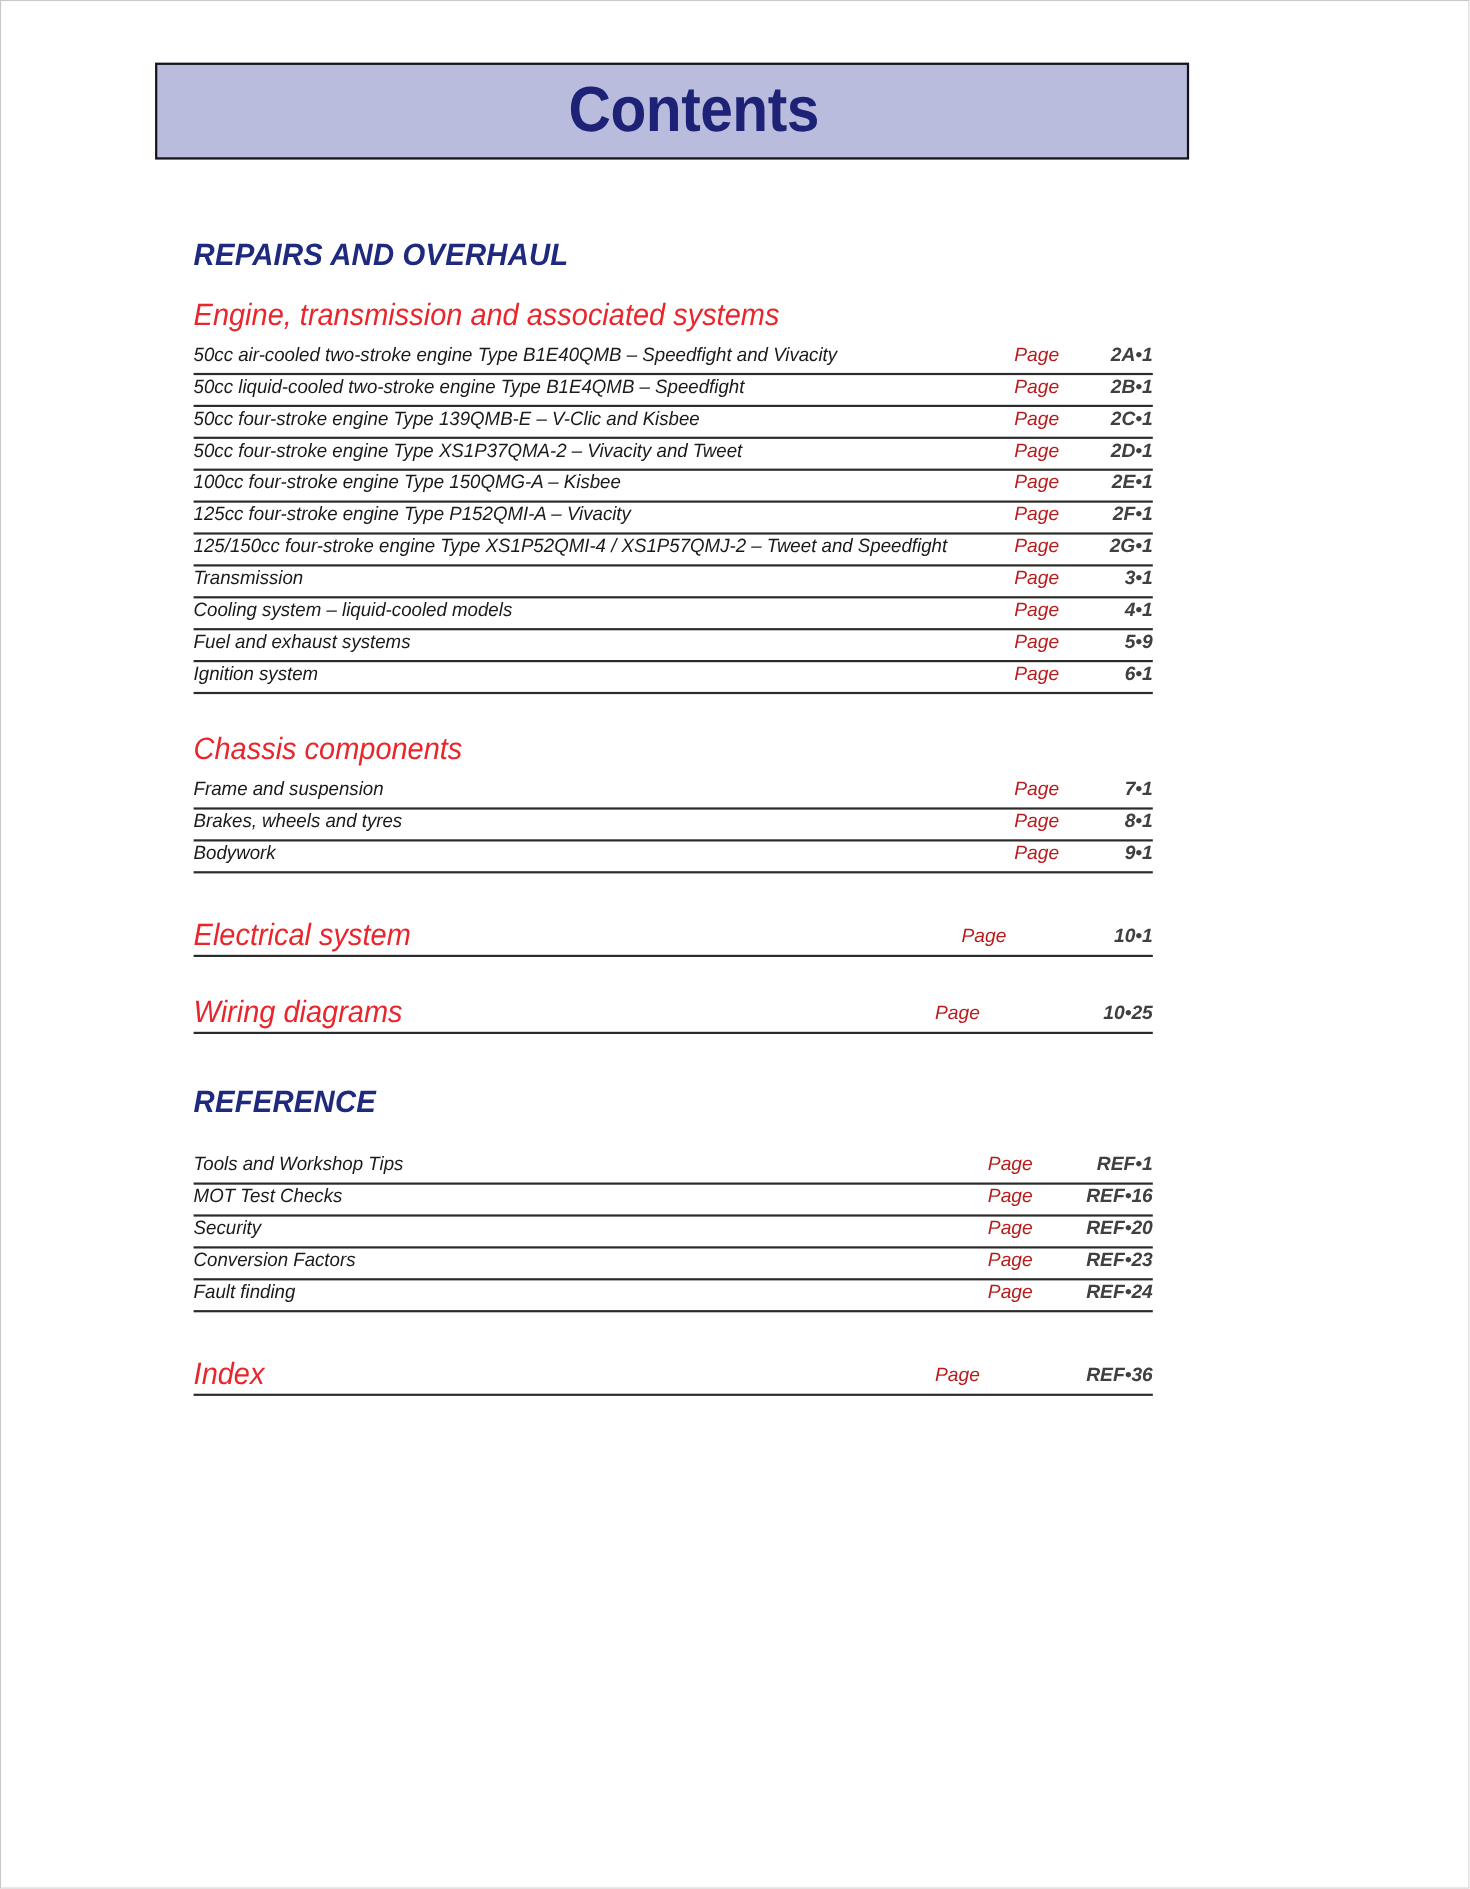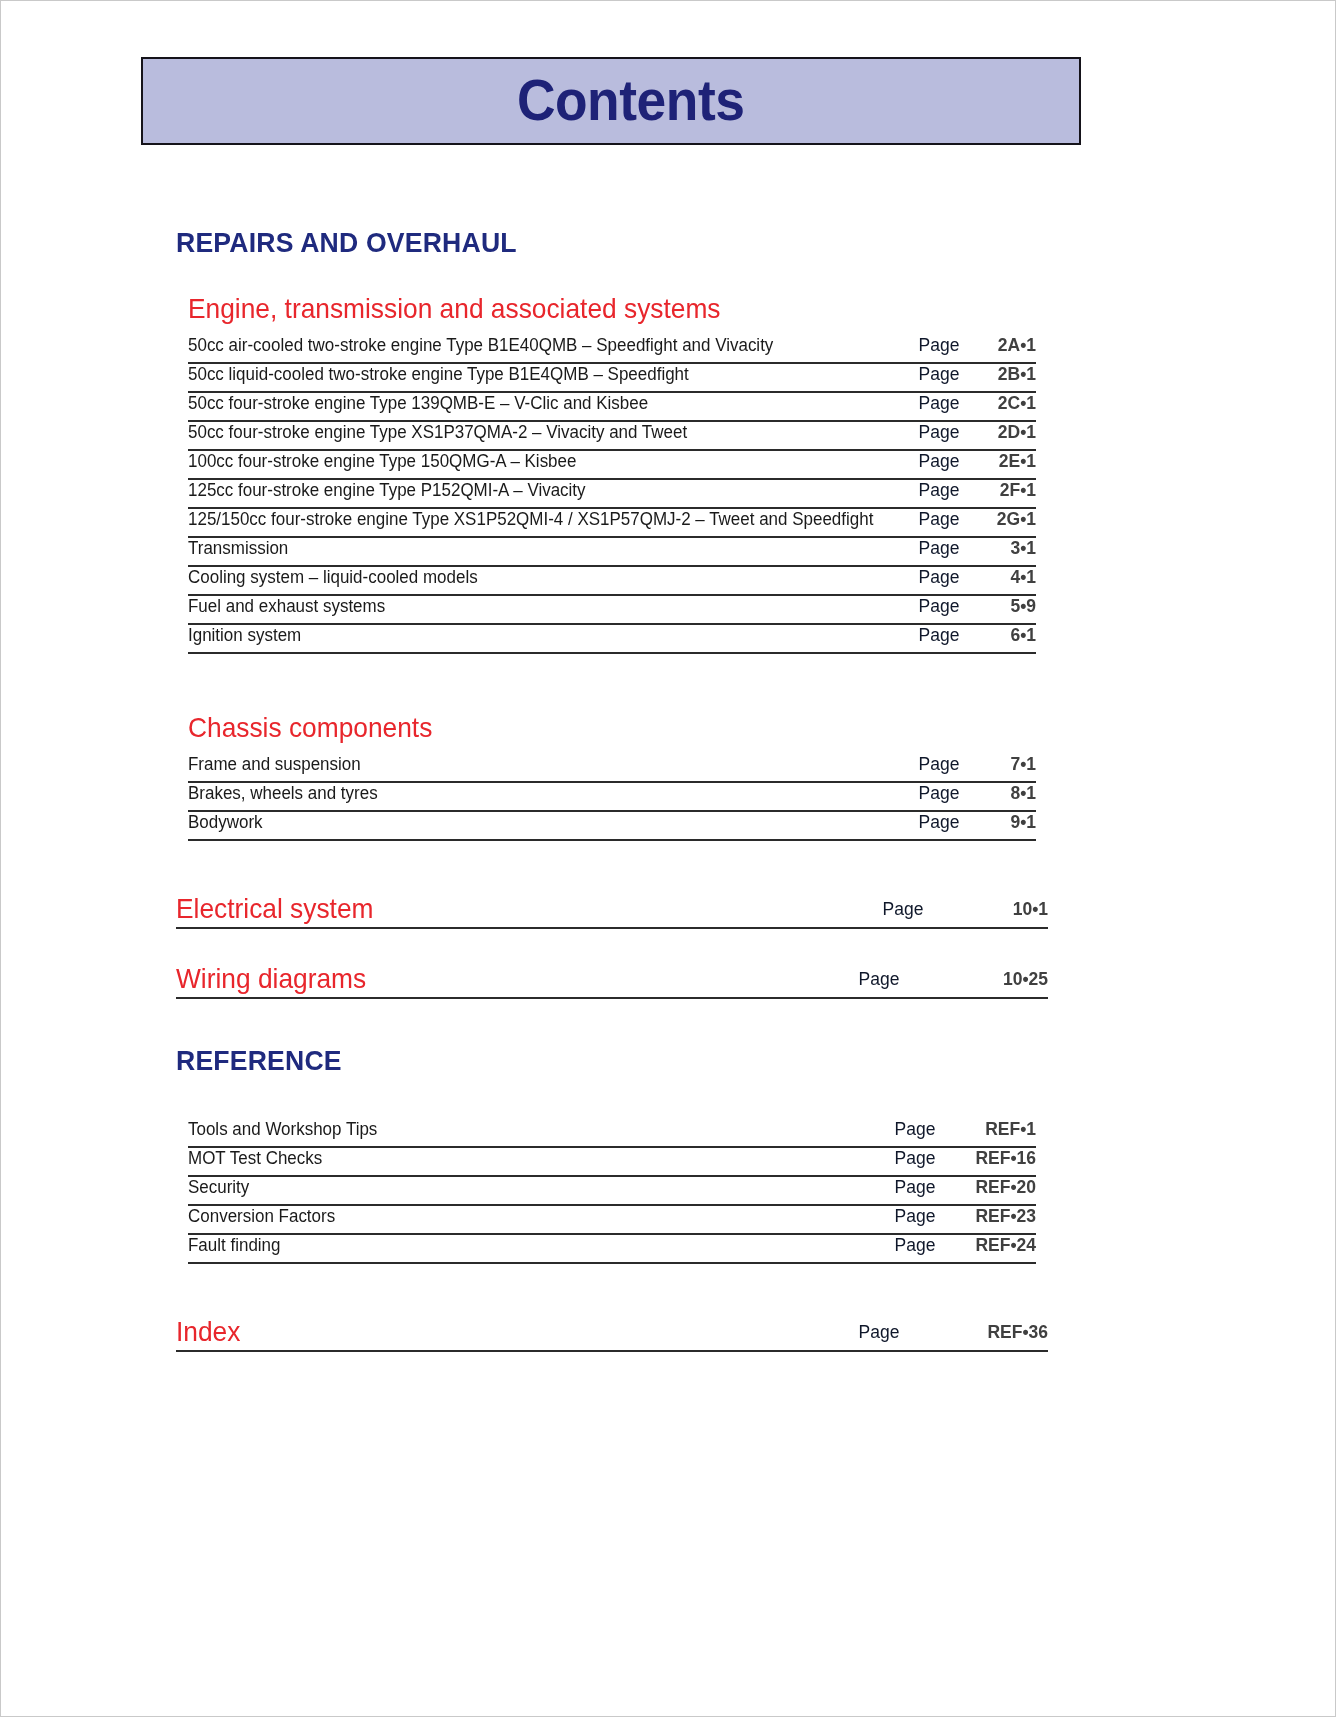--- a/index.html
+++ b/index.html
@@ -50,22 +50,23 @@
     font-family: "Liberation Sans", sans-serif;
     transform: scaleX(0.92);
     line-height: 1;
     margin-top: -2px;
   }
 
   
   .body-area {
     position: absolute;
     left: 175px;
-    top: 226px;
+    top: 215px;
     width: 872px;
+    font-style: italic;
   }
 
   .major-heading {
     color: #1f2a7e;
     font-size: 28px;
     font-weight: bold;
     letter-spacing: 0.2px;
     transform: scaleX(0.95);
     transform-origin: left center;
     margin: 0;
@@ -76,21 +77,21 @@
     color: #e8262c;
     font-size: 28px;
     font-weight: normal;
     transform: scaleX(0.94);
     transform-origin: left center;
     margin: 0;
     padding: 0;
     white-space: nowrap;
   }
 
-  .group { margin: 12px; padding: 0; }
+  .group { margin: 0; padding: 0; }
 
   
   .row {
     display: flex;
     align-items: baseline;
     border-bottom: 2px solid #2b2b2b;
     height: 29px;
     box-sizing: border-box;
   }
   .row-title {
@@ -98,23 +99,23 @@
     font-size: 17.5px;
     color: #1a1a1a;
     white-space: nowrap;
     transform: scaleX(0.97);
     transform-origin: left center;
     padding-bottom: 3px;
   }
   .row-pagelabel {
     flex: 0 0 auto;
     font-size: 17.5px;
-    color: #0f172a;
+    color: #b91c1c;
     padding-bottom: 3px;
-    text-align: center;
+    text-align: left;
     width: 58px;
   }
   .row-pagenum {
     flex: 0 0 auto;
     font-size: 17.5px;
     font-weight: bold;
     color: #404040;
     padding-bottom: 3px;
     text-align: right;
     width: 68px;

